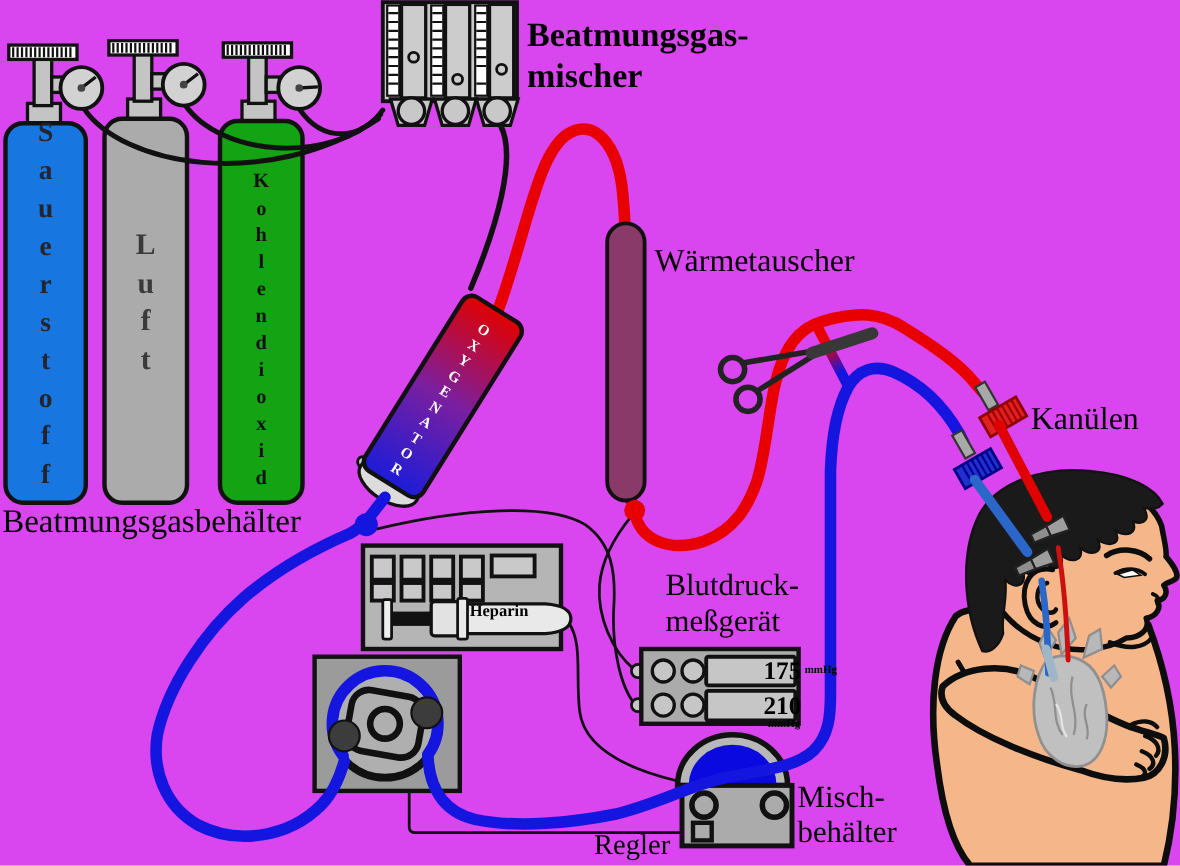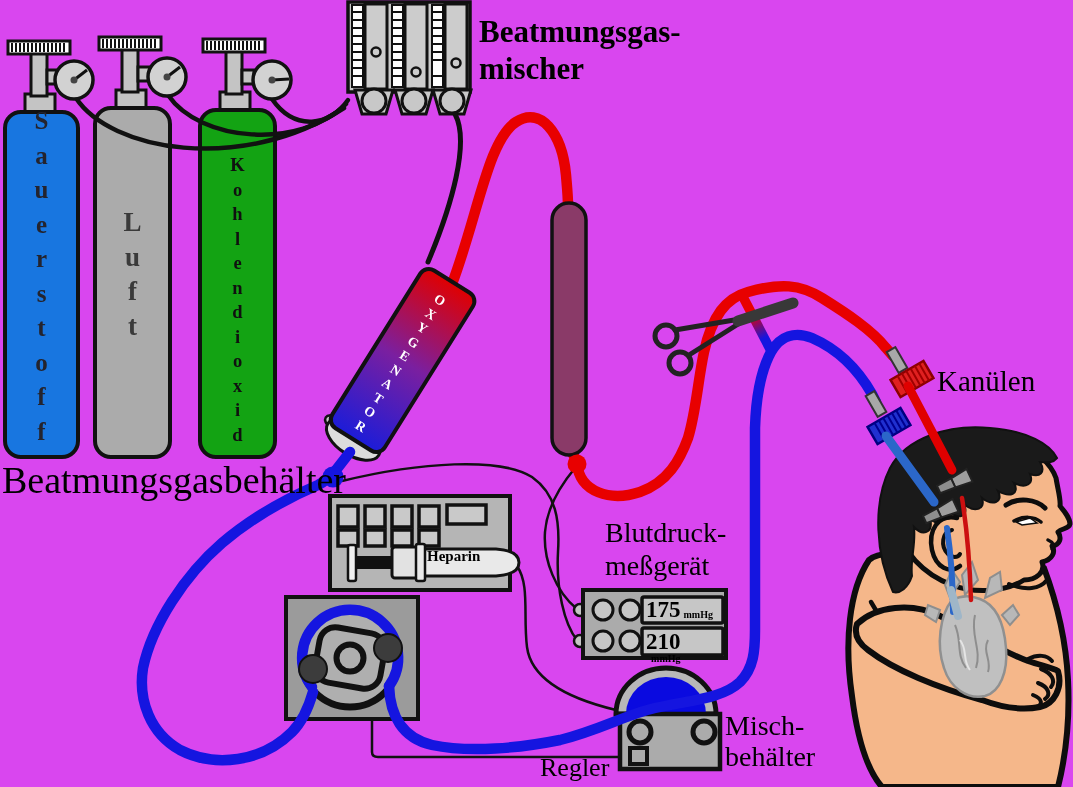--- a/index.html
+++ b/index.html
@@ -1,21 +1,21 @@
 <!DOCTYPE html>
 <html><head>
 <meta charset="utf-8">
 <style>
   html,body{margin:0;padding:0;background:#fff;}
   .stage{position:relative;width:1073px;height:787px;background:#d946ef;
          font-family:Liberation Serif, serif;overflow:hidden;}
   .stage svg{position:absolute;left:0;top:0;}
   .lbl{position:absolute;color:#000;white-space:nowrap;}
   .vstack{position:absolute;text-align:center;white-space:pre-line;font-weight:bold;}
-  .disp{position:absolute;display:flex;align-items:flex-end;color:#000;}
+  .disp{position:absolute;display:flex;align-items:center;color:#000;margin-left:48px;}
   .disp .val{font-size:23px;font-weight:bold;line-height:22px;}
   .disp .unit{font-size:10px;font-weight:bold;line-height:12px;margin-left:3px;}
 </style>
 </head>
 <body>
 
 <div class="stage">
 
 <svg width="1073" height="787" viewBox="0 0 1073 787">
   <defs>
@@ -282,24 +282,25 @@
       <line x1="951" y1="590" x2="958" y2="616" stroke="#9FB6C8" stroke-width="8" stroke-linecap="round"></line>
     </g>
   </g>
 </svg>
 
 <div class="lbl" style="left:479px;top:13px;font-size:31px;font-weight:bold;line-height:37px;">
   <div>Beatmungsgas-</div>
   <div>mischer</div>
 </div>
 
+<div class="lbl" style="left:595px;top:221px;font-size:29px;">Wärmetauscher</div>
 
 <div class="lbl" style="left:937px;top:365px;font-size:29px;">Kanülen</div>
 
-<div class="lbl" style="left:2px;top:458px;font-size:38px;">Beatmungsgasbehälter</div>
+<div class="lbl" style="left:2px;top:458px;font-size:30px;">Beatmungsgasbehälter</div>
 
 <div class="lbl" style="left:583px;top:516px;font-size:28px;line-height:33px;margin-left:22px;">
   <div>Blutdruck-</div>
   <div>meßgerät</div>
 </div>
 
 
 <div class="lbl" style="left:725px;top:710px;font-size:28px;line-height:31px;">
   <div>Misch-</div>
   <div>behälter</div>

